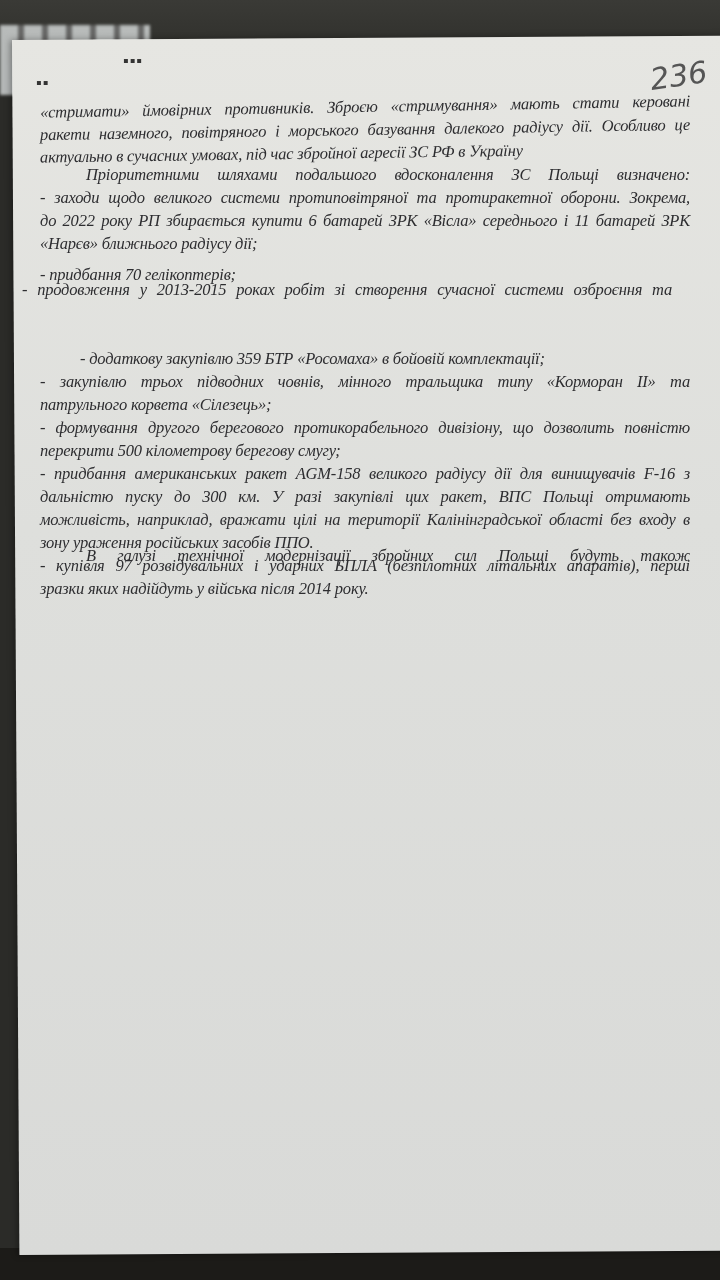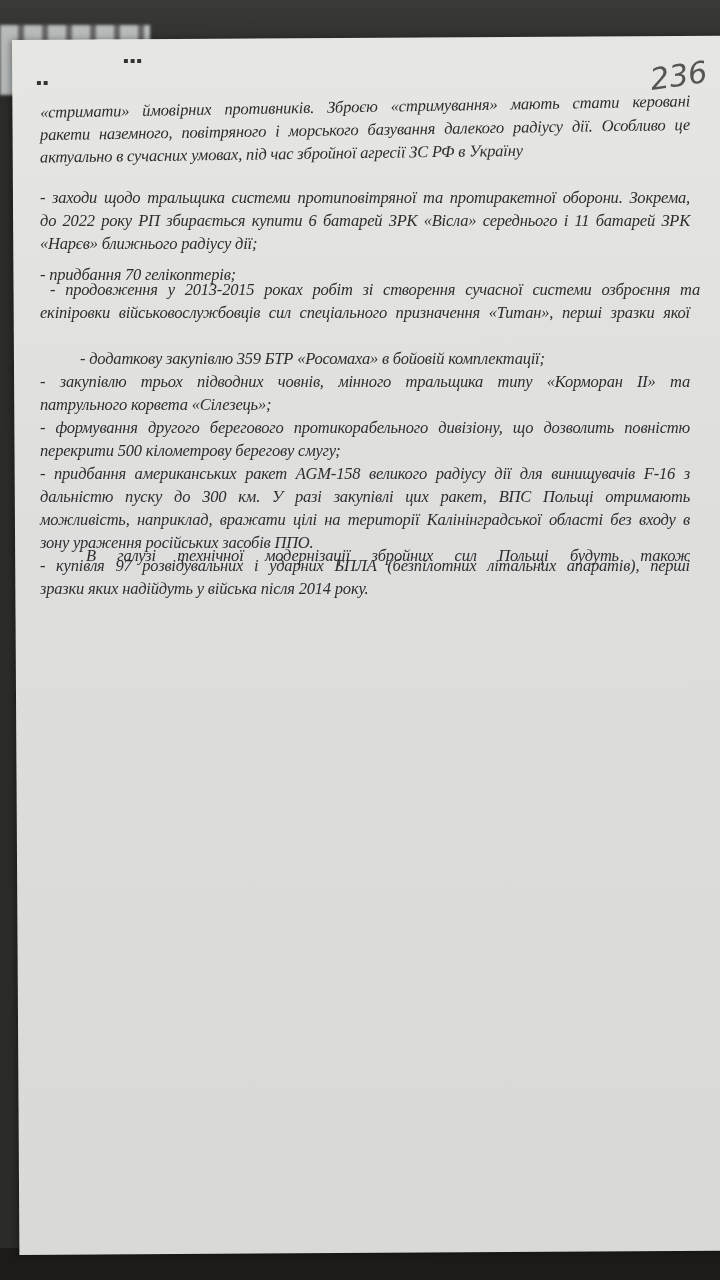--- a/index.html
+++ b/index.html
@@ -58,26 +58,26 @@
 <div class="paper"></div>
 
 <div class="page">
   <div class="marks" style="left:123px;top:52px;">▪▪▪</div>
   <div class="marks" style="left:36px;top:74px;">▪▪</div>
   <div class="hand-num">236</div>
 
   <div class="line it justify" style="top:96px;left:40px;transform:rotate(-1deg);">«стримати» ймовірних противників. Зброєю «стримування» мають стати керовані</div>
   <div class="line it justify" style="top:119px;left:40px;transform:rotate(-0.9deg);">ракети наземного, повітряного і морського базування далекого радіусу дії. Особливо це</div>
   <div class="line it" style="top:142px;left:40px;transform:rotate(-0.8deg);">актуально в сучасних умовах, під час збройної агресії ЗС РФ в Україну</div>
-  <div class="line it justify" style="top:187px;left:40px;">- заходи щодо тральщика системи протиповітряної та протиракетної оборони. Зокрема,</div>
+  <div class="line it justify indent" style="top:164px;left:40px;">Пріоритетними шляхами подальшого вдосконалення ЗС Польщі визначено:</div>
+  <div class="line it justify" style="top:187px;left:40px;">- заходи щодо великого системи протиповітряної та протиракетної оборони. Зокрема,</div>
   <div class="line it justify" style="top:210px;left:40px;">до 2022 року РП збирається купити 6 батарей ЗРК «Вісла» середнього і 11 батарей ЗРК</div>
   <div class="line it" style="top:233px;left:40px;">«Нарєв» ближнього радіусу дії;</div>
   <div class="line it" style="top:264px;left:40px;">- придбання 70 гелікоптерів;</div>
-  <div class="line it justify" style="top:279px;left:22px;margin-left:28px;">- продовження у 2013-2015 роках робіт зі створення сучасної системи озброєння та</div>
-  <div class="line it justify" style="top:302px;left:40px;">екіпіровки військовослужбовців сил спеціального призначення «Титан», перші зразки якої</div>
+  <div class="line it justify" style="top:279px;left:22px;">- продовження у 2013-2015 роках робіт зі створення сучасної системи озброєння та</div>
   <div class="line it" style="top:348px;left:40px;margin-left:40px;">- додаткову закупівлю 359 БТР «Росомаха» в бойовій комплектації;</div>
   <div class="line it justify" style="top:371px;left:40px;">- закупівлю трьох підводних човнів, мінного тральщика типу «Корморан II» та</div>
   <div class="line it" style="top:394px;left:40px;">патрульного корвета «Сілезець»;</div>
   <div class="line it justify" style="top:417px;left:40px;">- формування другого берегового протикорабельного дивізіону, що дозволить повністю</div>
   <div class="line it" style="top:440px;left:40px;">перекрити 500 кілометрову берегову смугу;</div>
   <div class="line it justify" style="top:463px;left:40px;">- придбання американських ракет AGM-158 великого радіусу дії для винищувачів F-16 з</div>
   <div class="line it justify" style="top:486px;left:40px;">дальністю пуску до 300 км. У разі закупівлі цих ракет, ВПС Польщі отримають</div>
   <div class="line it justify" style="top:509px;left:40px;">можливість, наприклад, вражати цілі на території Калінінградської області без входу в</div>
   <div class="line it" style="top:532px;left:40px;font-family:Liberation Serif, serif;">зону ураження російських засобів ППО.</div>
   <div class="line it justify" style="top:555px;left:40px;">- купівля 97 розвідувальних і ударних БПЛА (безпілотних літальних апаратів), перші</div>

